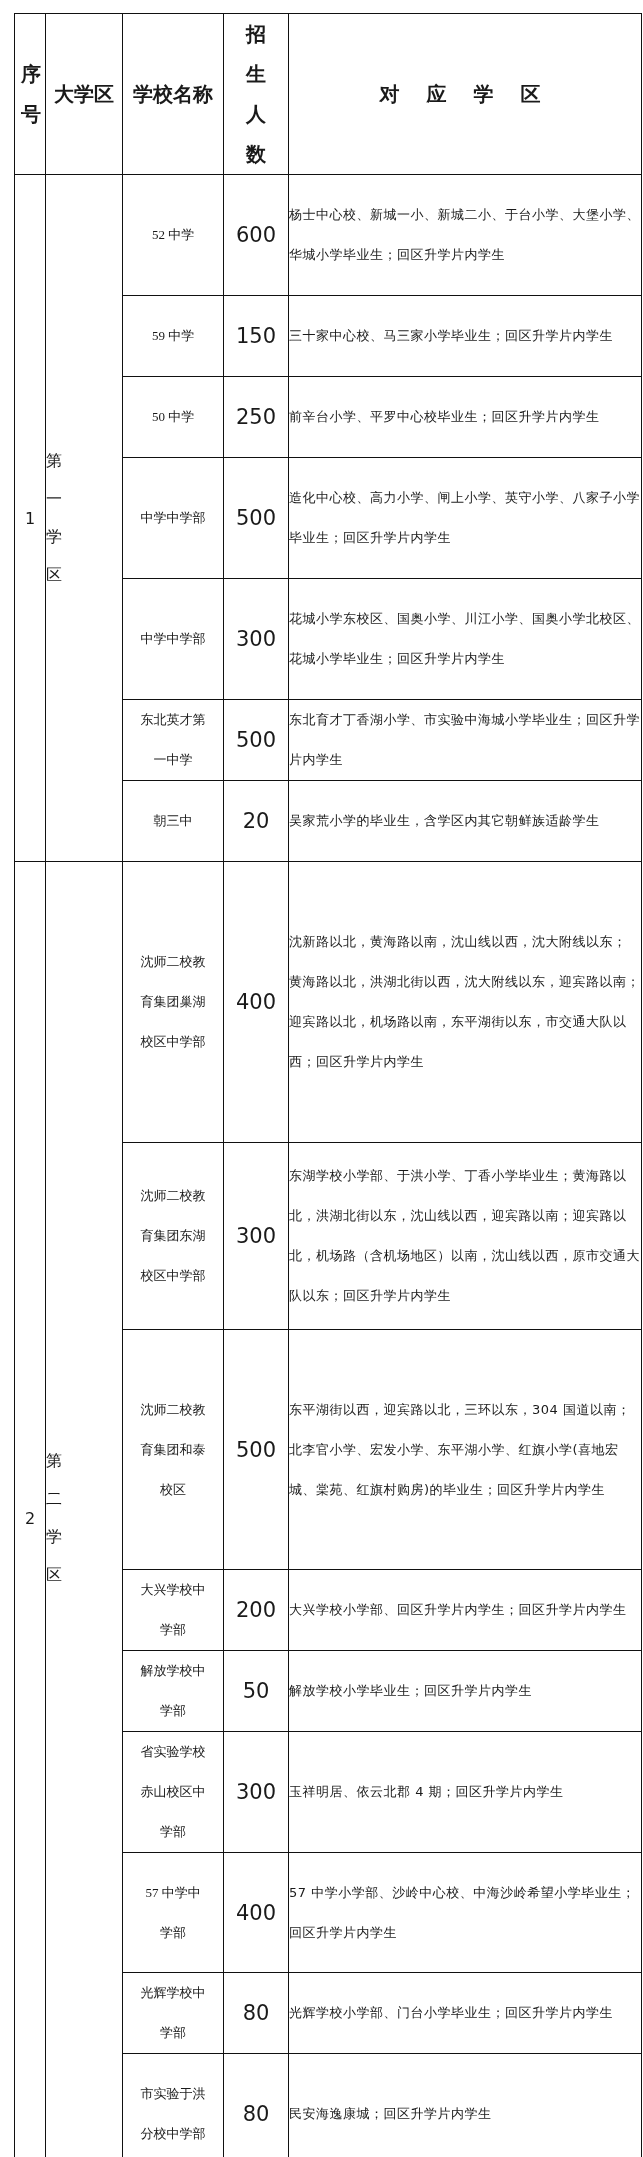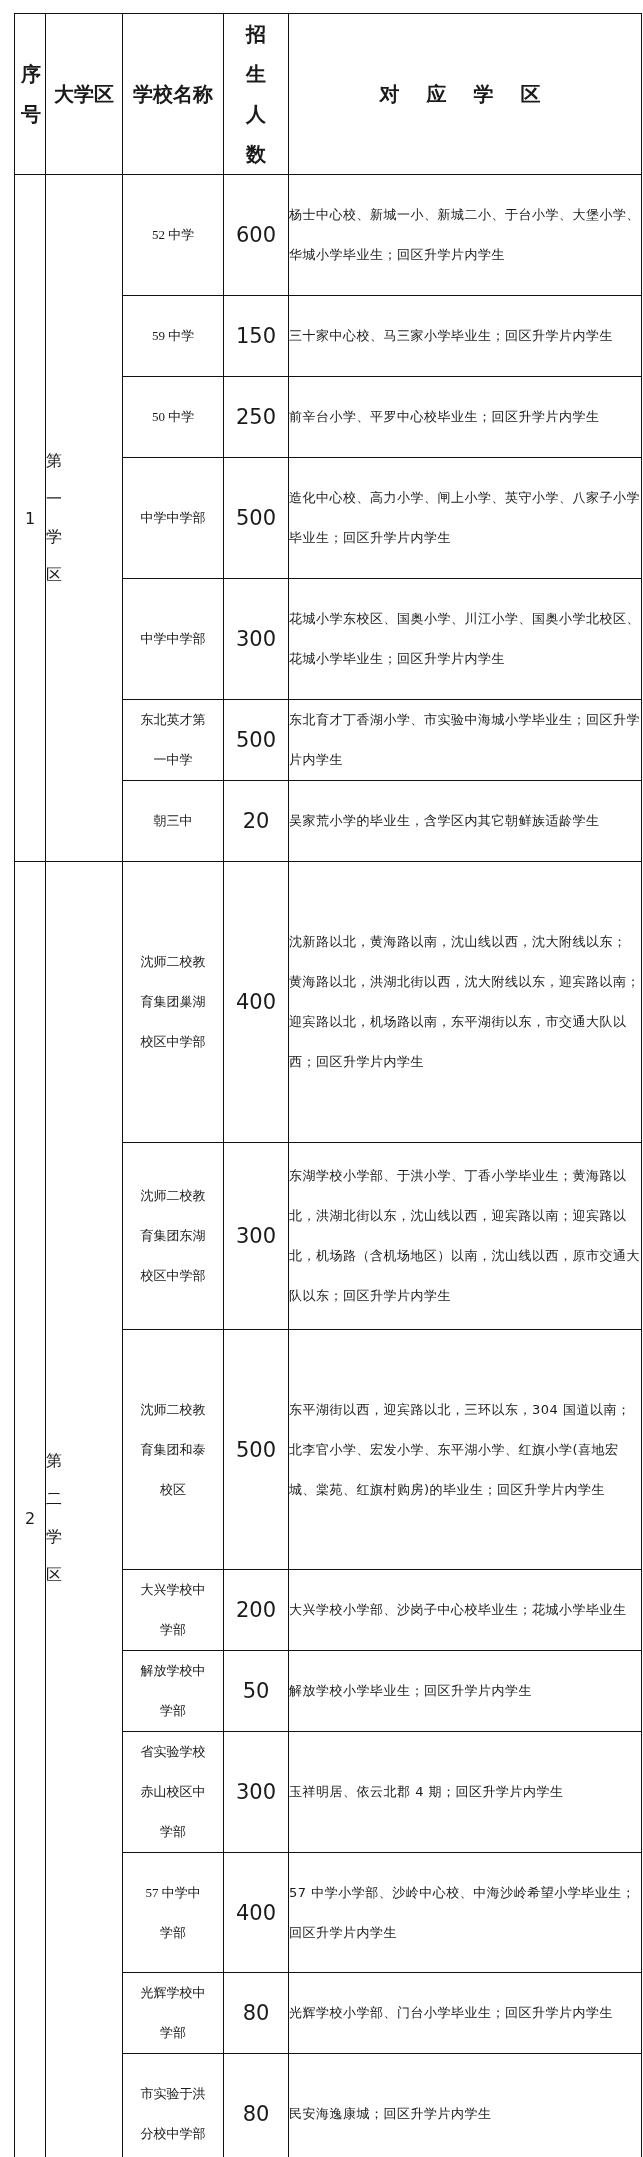--- a/index.html
+++ b/index.html
@@ -97,21 +97,21 @@
     </tr>
     <tr style="height:240px">
       <td class="c-name"><span class="nm" style="width:68px">沈师二校教育集团和泰校区</span></td>
       <td class="c-count">500</td>
       <td class="c-area" style="white-space:pre-line">东平湖街以西，迎宾路以北，三环以东，304 国道以南；
 北李官小学、宏发小学、东平湖小学、红旗小学(喜地宏城、棠苑、红旗村购房)的毕业生；回区升学片内学生</td>
     </tr>
     <tr style="height:81px">
       <td class="c-name"><span class="nm" style="width:68px">大兴学校中学部</span></td>
       <td class="c-count">200</td>
-      <td class="c-area">大兴学校小学部、沙岗子中心校毕业生；花城小学毕业生</td>
+      <td class="c-area">大兴学校小学部、回区升学片内学生；回区升学片内学生</td>
     </tr>
     <tr style="height:80px">
       <td class="c-name"><span class="nm" style="width:68px">解放学校中学部</span></td>
       <td class="c-count">50</td>
       <td class="c-area">解放学校小学毕业生；回区升学片内学生</td>
     </tr>
     <tr style="height:121px">
       <td class="c-name"><span class="nm" style="width:68px">省实验学校赤山校区中学部</span></td>
       <td class="c-count">300</td>
       <td class="c-area">玉祥明居、依云北郡 4 期；回区升学片内学生</td>

